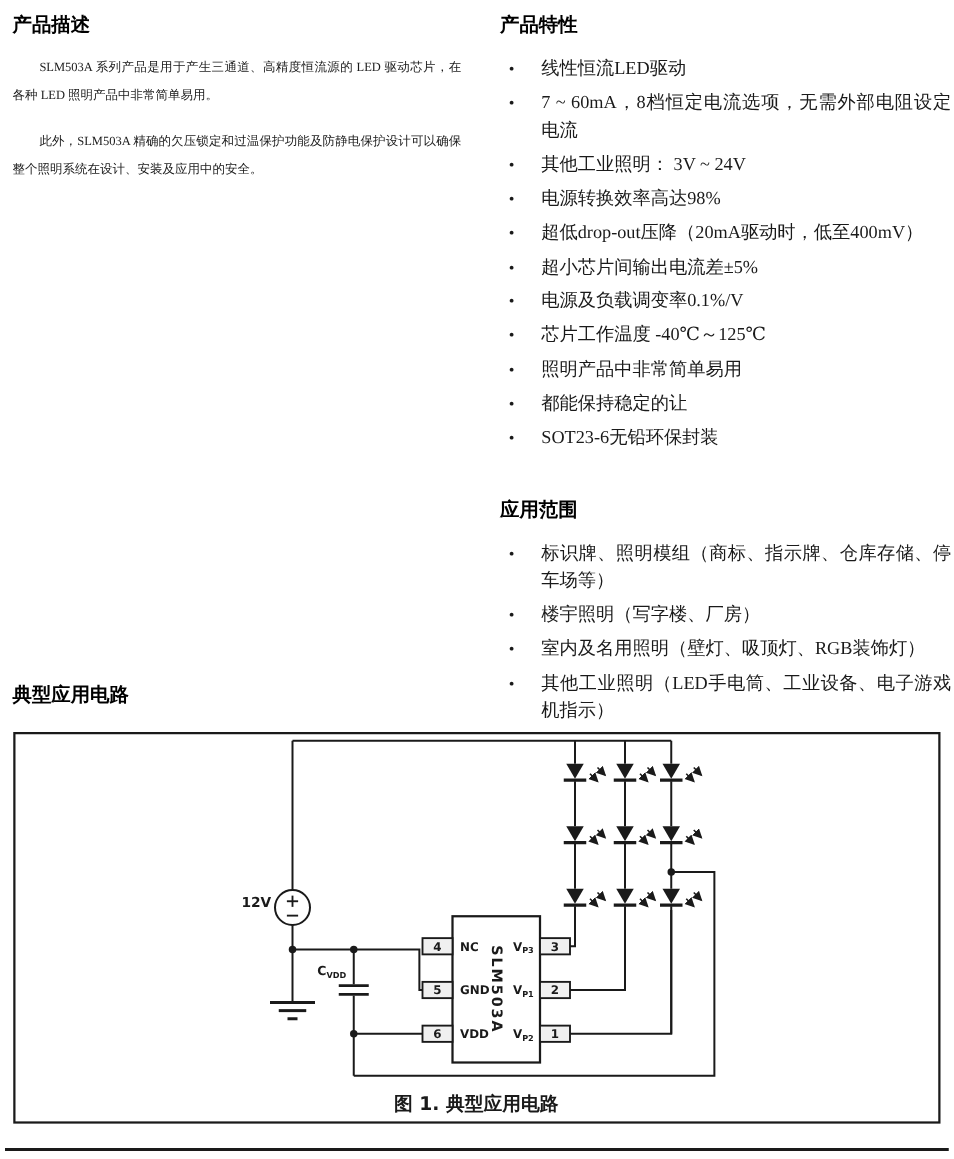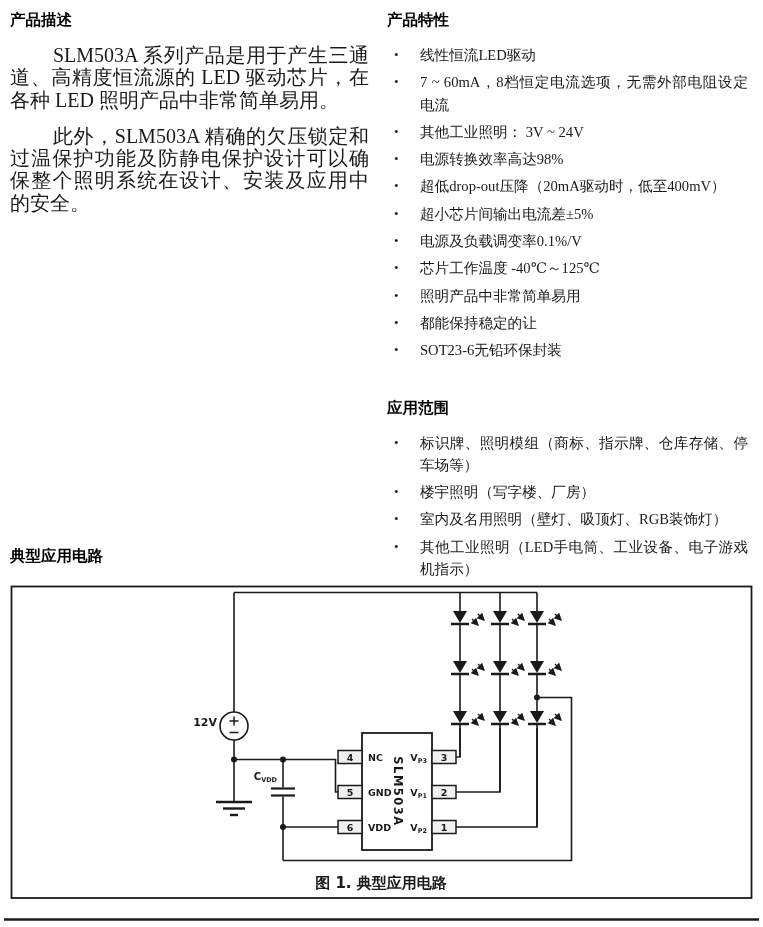--- a/index.html
+++ b/index.html
@@ -6,23 +6,23 @@
   .page {
     position:relative; width:763px; height:927px; background:#ffffff;
     color:#1a1a1a; overflow:hidden;
     font-family:"Liberation Serif","DejaVu Serif",serif;
   }
   .sec-heading {
     font-family:"DejaVu Sans","Liberation Sans",sans-serif;
     font-weight:bold; font-size:15.5px; color:#000; margin:0 0 13px 0;
   }
   .col-left  { position:absolute; left:10px;  top:10px; width:359px; }
-  .col-right { position:absolute; left:387px; top:10px; width:361px; }
+  .col-right { position:absolute; left:400px; top:10px; width:361px; }
   .col-left p {
-    font-size:20px; line-height:22.3px; margin:0 0 14px 0;
+    font-size:10px; line-height:22.3px; margin:0 0 14px 0;
     text-align:justify; text-indent:2.15em; color:#1a1a1a;
   }
   .blist { margin:0; padding:0; }
   .brow { display:flex; margin-bottom:5px; font-size:14.6px; line-height:22.3px; color:#1a1a1a; }
   .bullet { width:33px; padding-left:7px; box-sizing:border-box; font-size:13px; flex:none; }
   .btext { flex:1; text-align:justify; }
   .apps-heading { margin-top:36px; }
   .circuit-heading { position:absolute; left:10px; top:546px; margin:0; }
   .diagram-svg { position:absolute; left:0; top:585px; }
   svg text { fill:#1a1a1a; }

